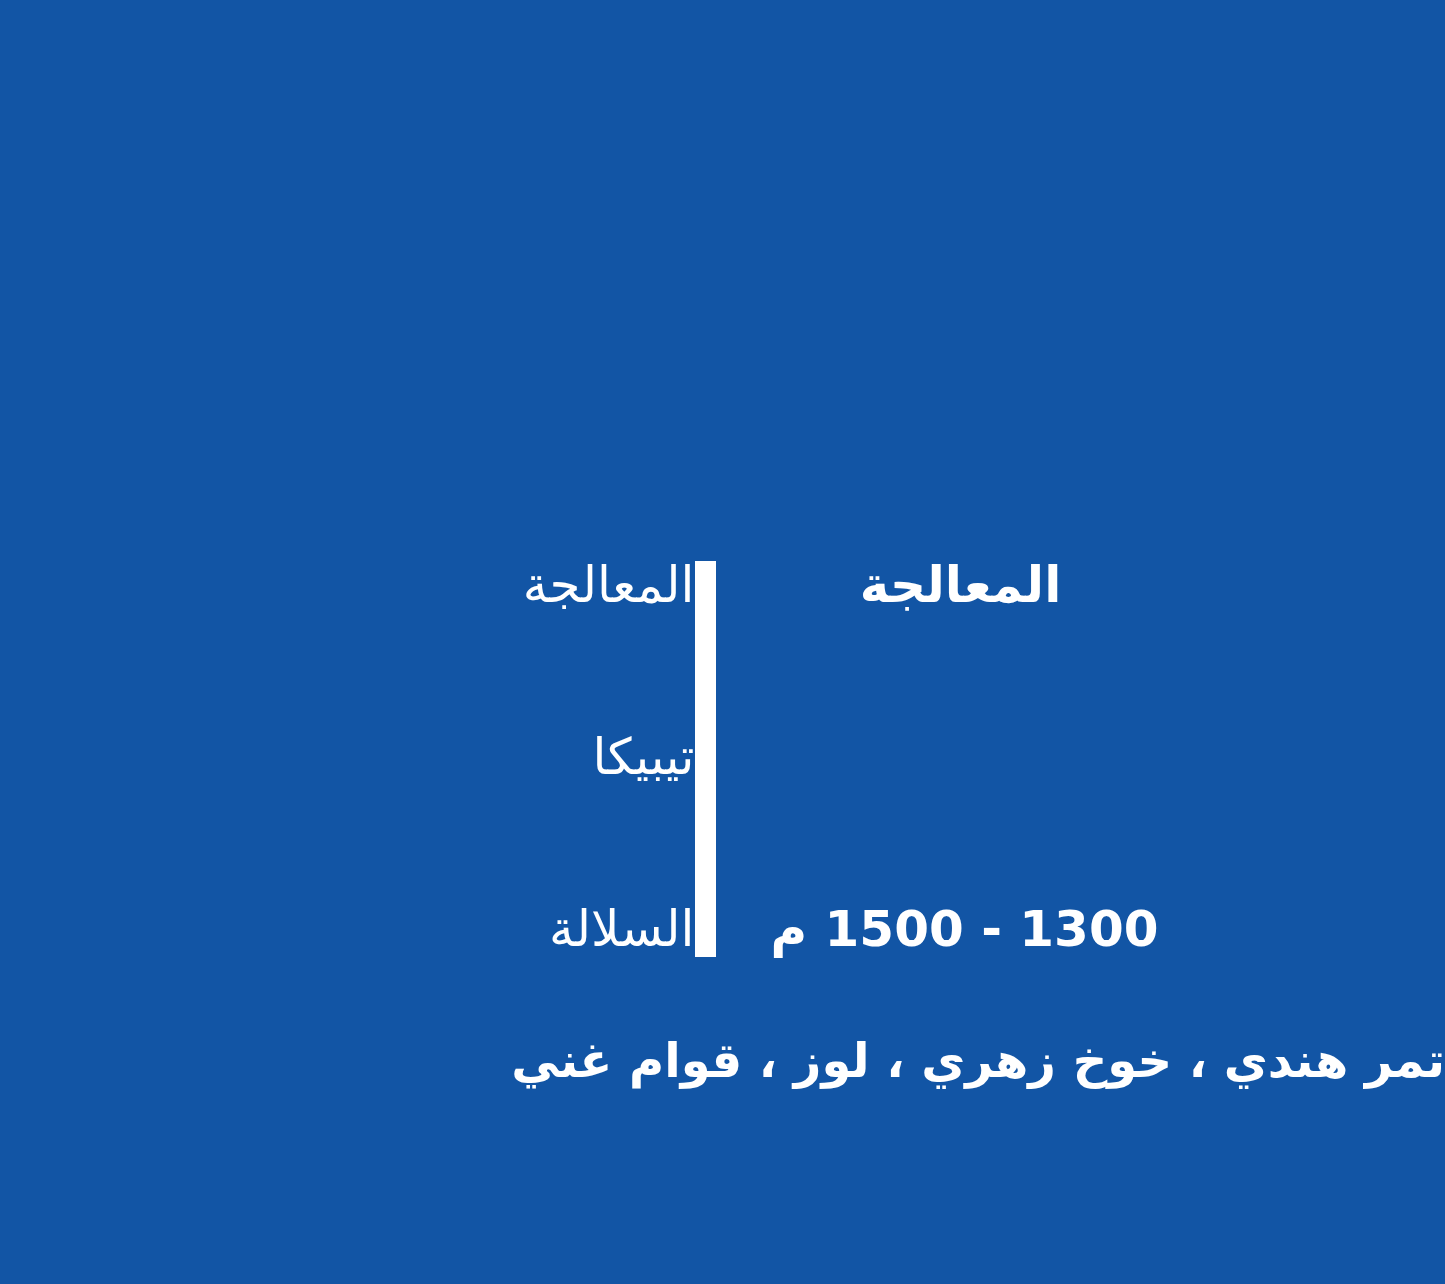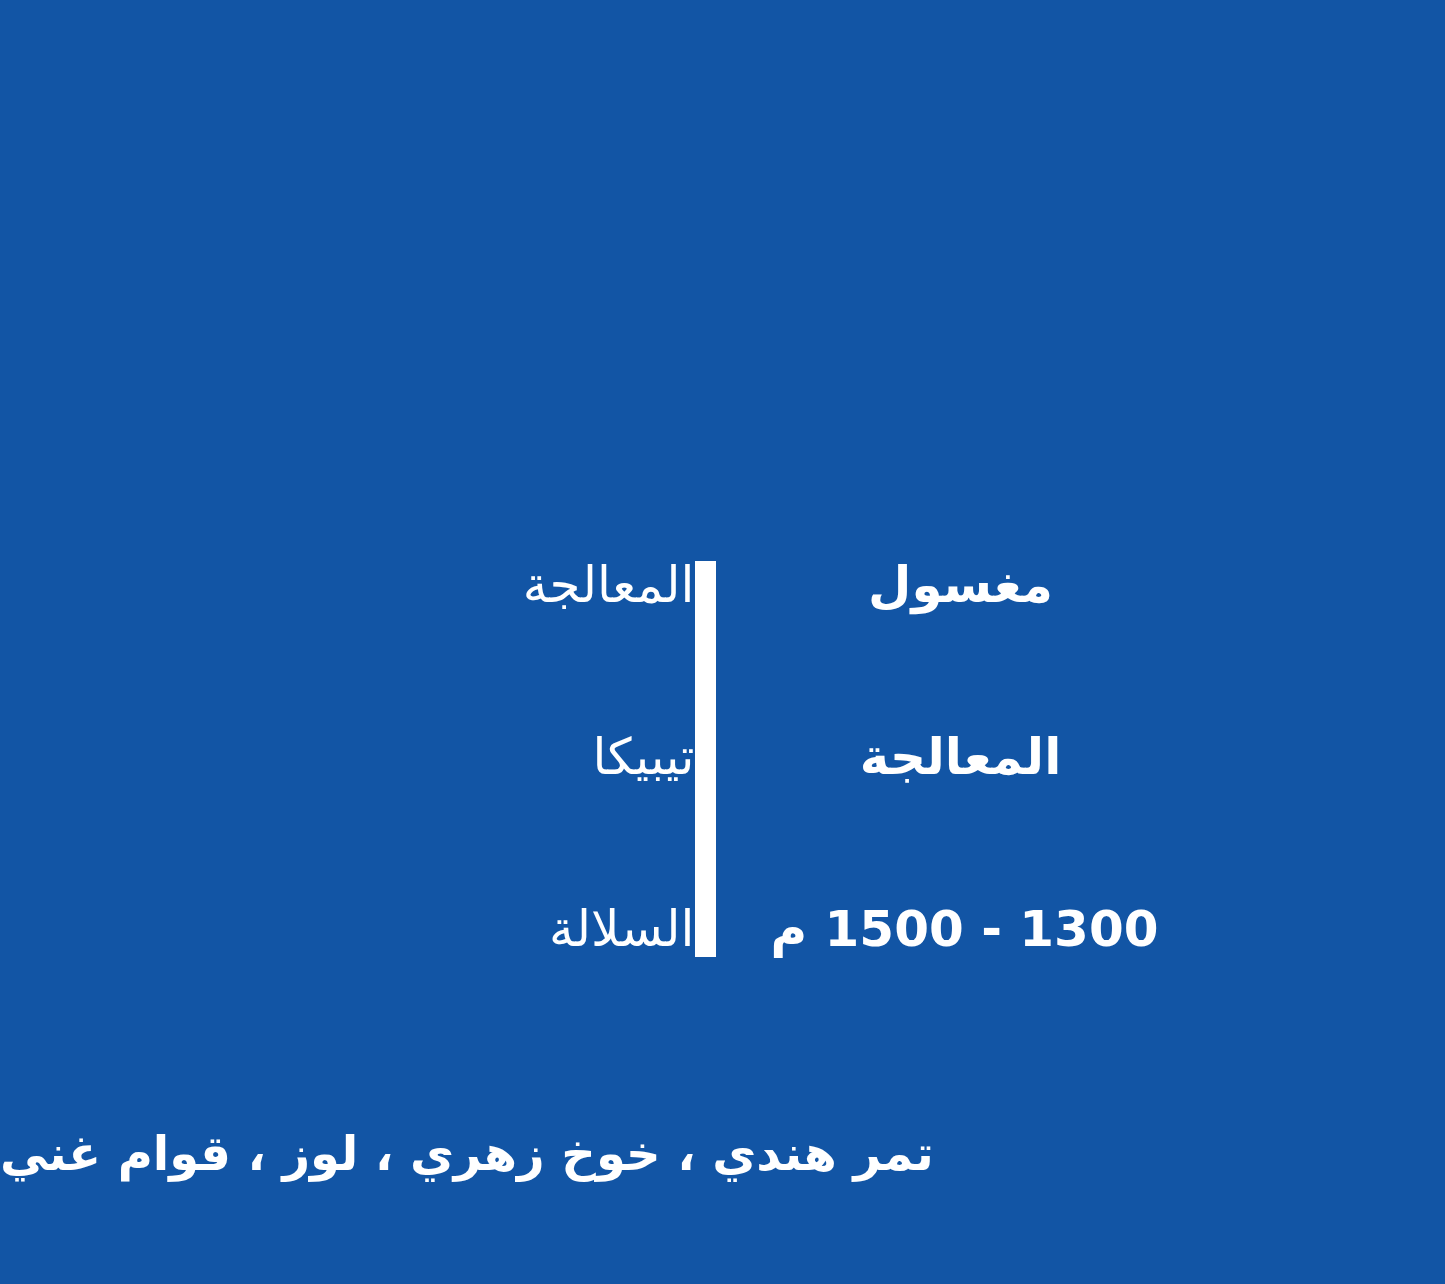--- a/index.html
+++ b/index.html
@@ -126,24 +126,24 @@
   .spec-value.num {
     direction: rtl;
     unicode-bidi: plaintext;
     font-weight: 700;
     margin-left: 8px;
   }
 
   
   .notes {
     position: absolute;
-    top: 1123px;
+    top: 1030px;
     left: 0;
     width: 100%;
-    text-align: left;
+    text-align: right;
   }
   .notes-text {
     font-family: "DejaVu Sans", "Liberation Sans", sans-serif;
     font-size: 48px;
     font-weight: 700;
     color: #ffffff;
     line-height: 1.25;
     direction: rtl;
     white-space: nowrap;
   }
@@ -151,21 +151,20 @@
 </head>
 <body>
 
 <div id="card">
 
 
   <div class="specs">
 
     <div class="spec-col col-values">
       <div class="values-inner">
-        <span class="spec-value">مغسول</span>
         <span class="spec-value">المعالجة</span>
         <span class="spec-value num">1300 - 1500 م</span>
       </div>
     </div>
 
     <div class="divider"></div>
 
     <div class="spec-col col-labels">
       <div class="labels-inner">
         <span class="spec-label">المعالجة</span>

